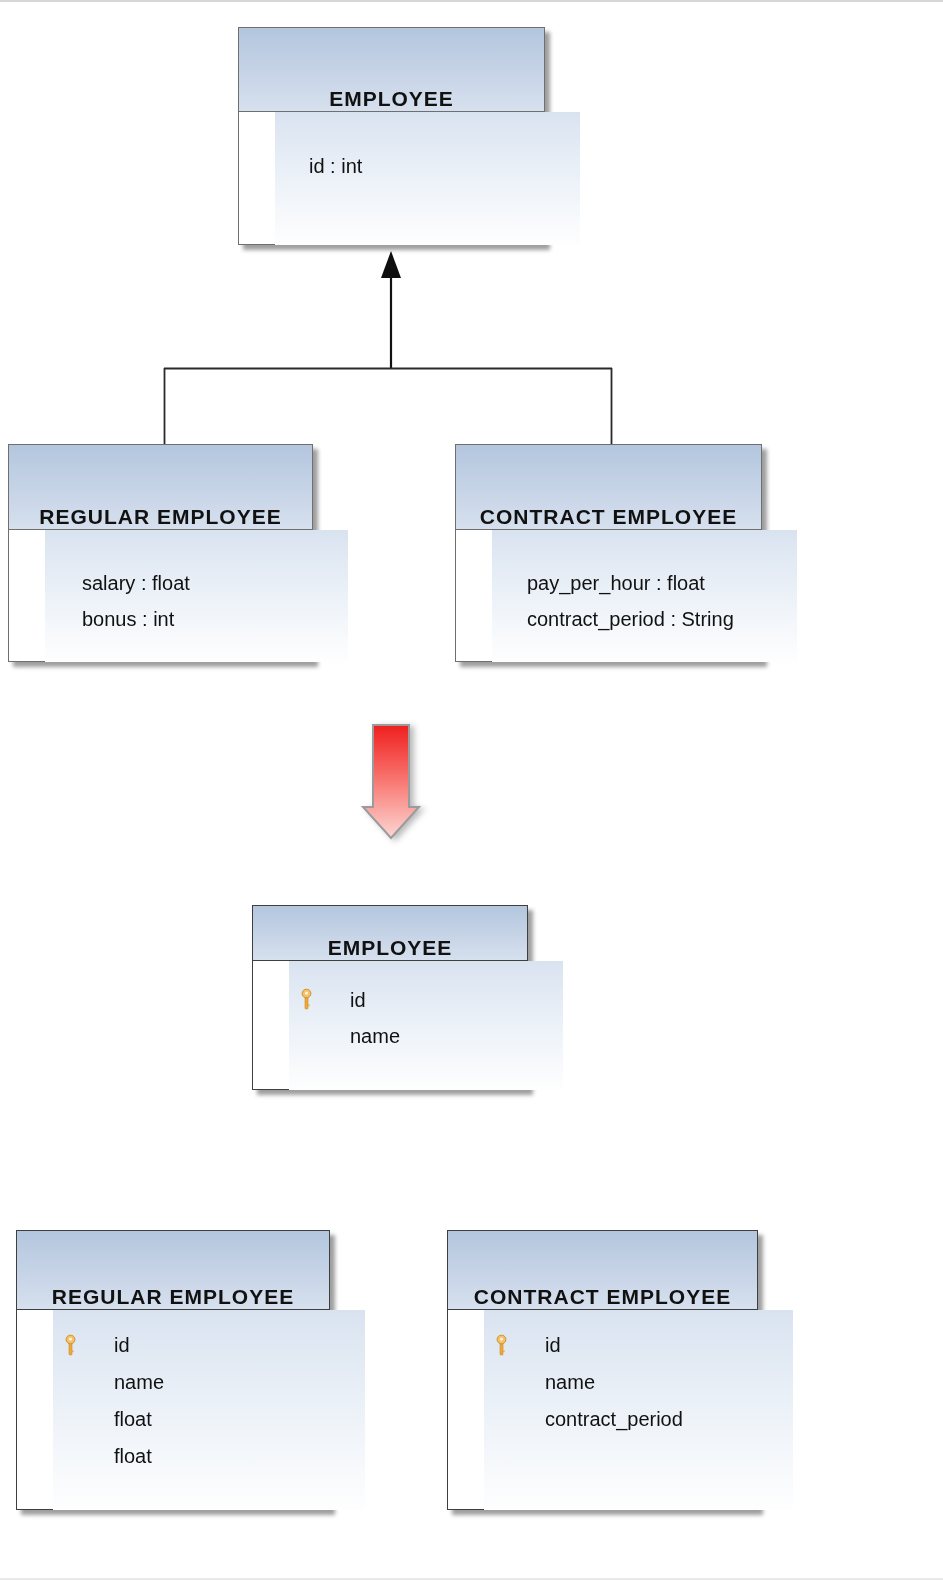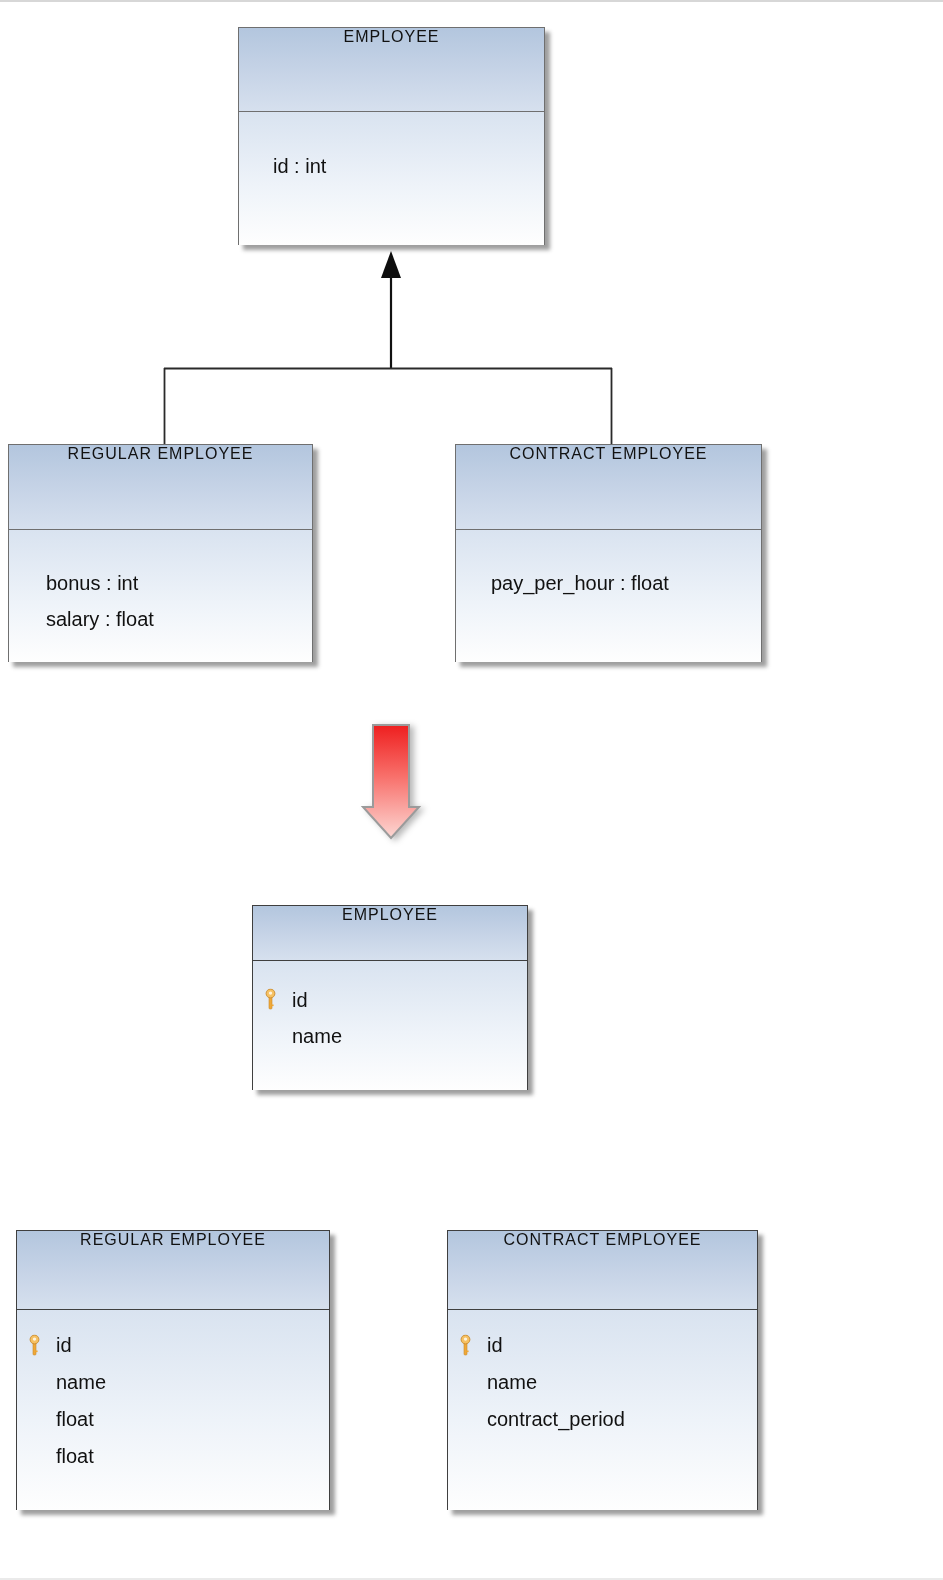--- a/index.html
+++ b/index.html
@@ -24,48 +24,49 @@
     position: absolute;
     box-sizing: border-box;
     border: 1.5px solid #6f6f6f;
     box-shadow: 5px 5px 4px rgba(0,0,0,0.38);
     background: #ffffff;
   }
   .box .hd {
     box-sizing: border-box;
     width: 100%;
     display: flex;
-    align-items: flex-start;
+    align-items: flex-end;
     justify-content: center;
-    font-weight: normal;
-    font-size: 16px;
+    font-weight: bold;
+    font-size: 21px;
     letter-spacing: 1px;
     border-bottom: 1.5px solid #6f6f6f;
     background: linear-gradient(180deg, #b3c6de 0%, #c7d4e7 55%, #d6e0ee 100%);
   }
   .box .bd {
     box-sizing: border-box;
     width: 100%;
     background: linear-gradient(180deg, #d9e3f0 0%, #eef3f9 55%, #fefefe 100%);
+    margin-left: 36px;
   }
   .tbl { border-color: #3f3f3f; }
   .tbl .hd { border-bottom-color: #3f3f3f; }
   .attr {
     height: 36px;
     display: flex;
     align-items: center;
     font-size: 20px;
   }
   .row {
     position: relative;
     height: 37px;
     display: flex;
     align-items: center;
     font-size: 20px;
-    padding-left: 39px;
+    padding-left: 61px;
     box-sizing: border-box;
   }
   .row .keyslot {
     position: absolute;
     left: 11px;
     top: 50%;
     transform: translateY(-50%);
     width: 13px;
     height: 23px;
   }
@@ -122,31 +123,32 @@
     <div class="bd">
       <div class="attr">id : int</div>
     </div>
   </div>
 
   <div class="box" id="cls-regular">
     <div class="hd">
       <span>REGULAR EMPLOYEE</span>
     </div>
     <div class="bd">
+      <div class="attr">salary : float</div>
       <div class="attr">bonus : int</div>
-      <div class="attr">salary : float</div>
     </div>
   </div>
 
   <div class="box" id="cls-contract">
     <div class="hd">
       <span>CONTRACT EMPLOYEE</span>
     </div>
     <div class="bd">
       <div class="attr">pay_per_hour : float</div>
+      <div class="attr">contract_period : String</div>
     </div>
   </div>
 
   <svg id="transform-arrow" viewBox="0 0 72 132" aria-hidden="true">
     <defs>
       <linearGradient id="redgrad" x1="0" y1="0" x2="0" y2="1">
         <stop offset="0%" stop-color="#ee1f1f"></stop>
         <stop offset="45%" stop-color="#f86f6a"></stop>
         <stop offset="100%" stop-color="#fcd7d3"></stop>
       </linearGradient>

